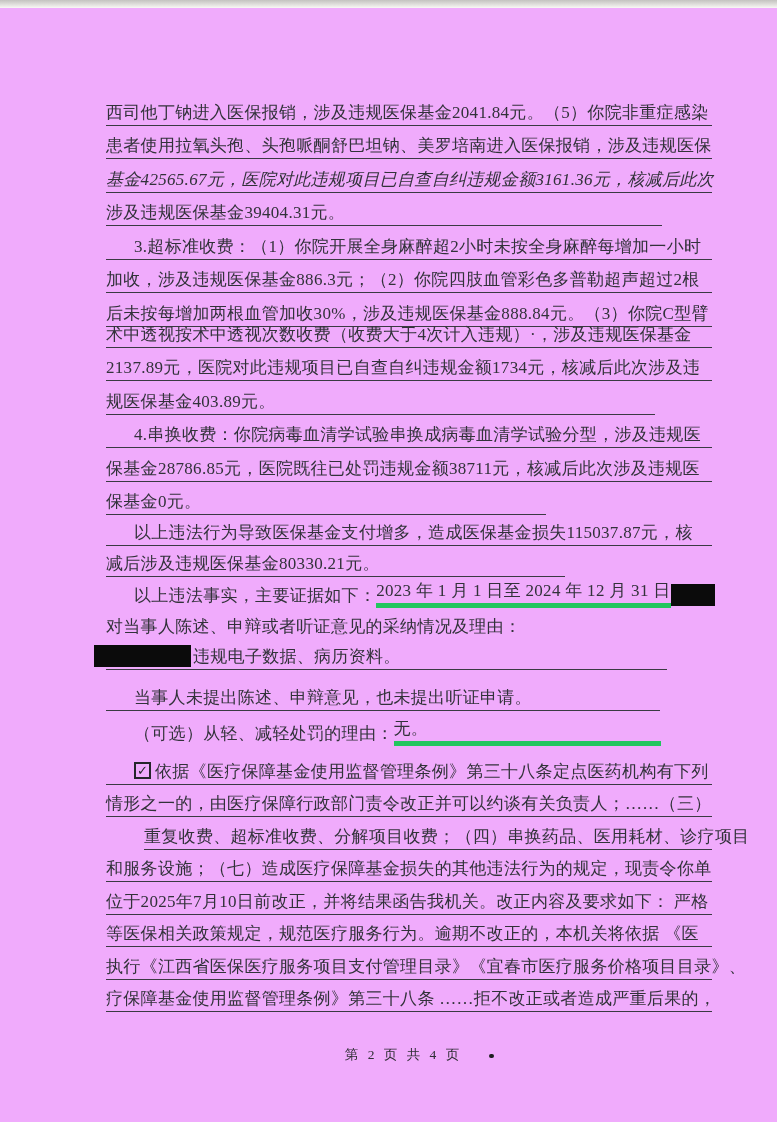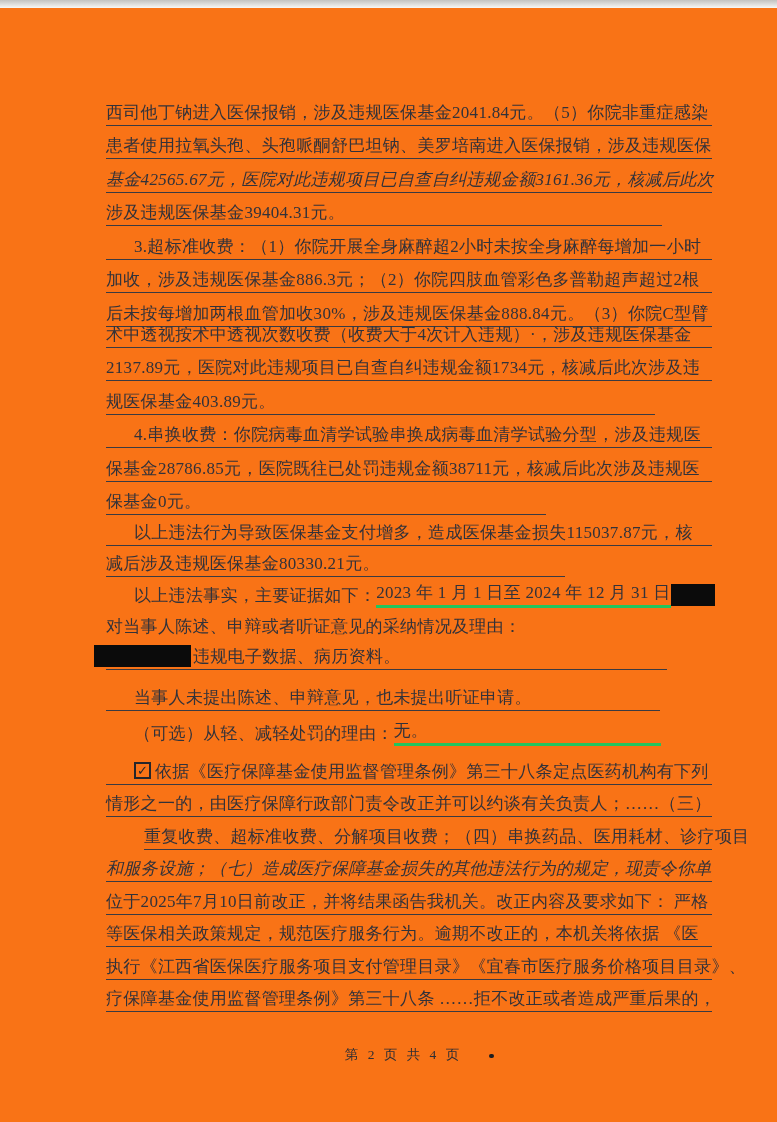--- a/index.html
+++ b/index.html
@@ -1,20 +1,20 @@
 <!DOCTYPE html>
 <html><head>
 <meta charset="utf-8">
 <style>
   html,body{margin:0;padding:0;background:#e9e8e6;}
   .page{
     position:relative;
     width:777px;height:1122px;
     margin:0 auto;
-    background:#f97316;
+    background:#f0abfc;
     overflow:hidden;
     font-family:"Liberation Serif","DejaVu Serif",serif;
     color:#32323a;
   }
   .scan-edge{
     position:absolute;top:0;left:0;width:777px;height:8px;
     background:linear-gradient(#c3c2bf,#f8f7f4);
   }
   .doc-body{
     position:absolute;left:106px;top:92px;width:606px;
@@ -25,21 +25,21 @@
     align-items:flex-end;
     box-sizing:border-box;
     white-space:pre;
     font-size:17px;
     letter-spacing:0.3px;
     line-height:1;
   }
   .line.u{border-bottom:1px solid #3a3a42;}
   .line.ind{padding-left:28px;}
   .t{padding-bottom:4px;display:inline-block;}
-  .t.useg{border-bottom:3px solid #22c55e;}
+  .t.useg{border-bottom:5px solid #22c55e;}
   .t.fill{flex:1 0 auto;}
   .redact{
     display:inline-block;
     background:#0b0b0b;
     height:22px;
     margin-bottom:2px;
     flex:0 0 auto;
   }
   .checkbox{
     display:inline-flex;
@@ -90,21 +90,21 @@
       <div class="line u ind" style="height: 31px;"><span class="t">以上违法行为导致医保基金支付增多，造成医保基金损失115037.87元，核</span></div>
       <div class="line u" style="height: 31px; width: 459px;"><span class="t">减后涉及违规医保基金80330.21元。</span></div>
       <div class="line ind" style="height: 31px;"><span class="t">以上违法事实，主要证据如下：</span><span class="t useg">2023 年 1 月 1 日至 2024 年 12 月 31 日</span><span class="redact" style="width: 44px;"></span></div>
       <div class="line" style="height: 31px;"><span class="t">对当事人陈述、申辩或者听证意见的采纳情况及理由：</span></div>
       <div class="line u" style="height: 31px; width: 561px;"><span class="redact" style="width: 97px; margin-left: -12px; margin-right: 2px;"></span><span class="t">违规电子数据、病历资料。</span></div>
       <div class="line u ind" style="height: 31px; margin-top: 10px; width: 554px;"><span class="t">当事人未提出陈述、申辩意见，也未提出听证申请。</span></div>
       <div class="line ind" style="height: 31px; margin-top: 4px; width: 555px;"><span class="t">（可选）从轻、减轻处罚的理由：</span><span class="t useg fill">无。</span></div>
       <div class="line u ind" style="height: 32.5px; margin-top: 6px;"><span class="checkbox">✓</span><span class="t">依据《医疗保障基金使用监督管理条例》第三十八条定点医药机构有下列</span></div>
       <div class="line u" style="height: 32.5px;"><span class="t">情形之一的，由医疗保障行政部门责令改正并可以约谈有关负责人；……（三）</span></div>
       <div class="line u" style="height: 32.5px; margin-left: 38px;"><span class="t">重复收费、超标准收费、分解项目收费；（四）串换药品、医用耗材、诊疗项目</span></div>
-      <div class="line u" style="height: 32.5px; font-style: italic;"><span class="t">和服务设施；（七）造成医疗保障基金损失的其他违法行为的规定，现责令你单</span></div>
+      <div class="line u" style="height: 32.5px;"><span class="t">和服务设施；（七）造成医疗保障基金损失的其他违法行为的规定，现责令你单</span></div>
       <div class="line u" style="height: 32.5px;"><span class="t">位于2025年7月10日前改正，并将结果函告我机关。改正内容及要求如下： 严格</span></div>
       <div class="line u" style="height: 32.5px;"><span class="t">等医保相关政策规定，规范医疗服务行为。逾期不改正的，本机关将依据 《医</span></div>
       <div class="line u" style="height: 32.5px;"><span class="t">执行《江西省医保医疗服务项目支付管理目录》《宜春市医疗服务价格项目目录》、</span></div>
       <div class="line u" style="height: 32.5px;"><span class="t">疗保障基金使用监督管理条例》第三十八条 ……拒不改正或者造成严重后果的，</span></div>
     </div>
   <div class="footer">
     <span>第 2 页 共 4 页</span>
   </div>
   <div class="ink-dot"></div>
 </div>

